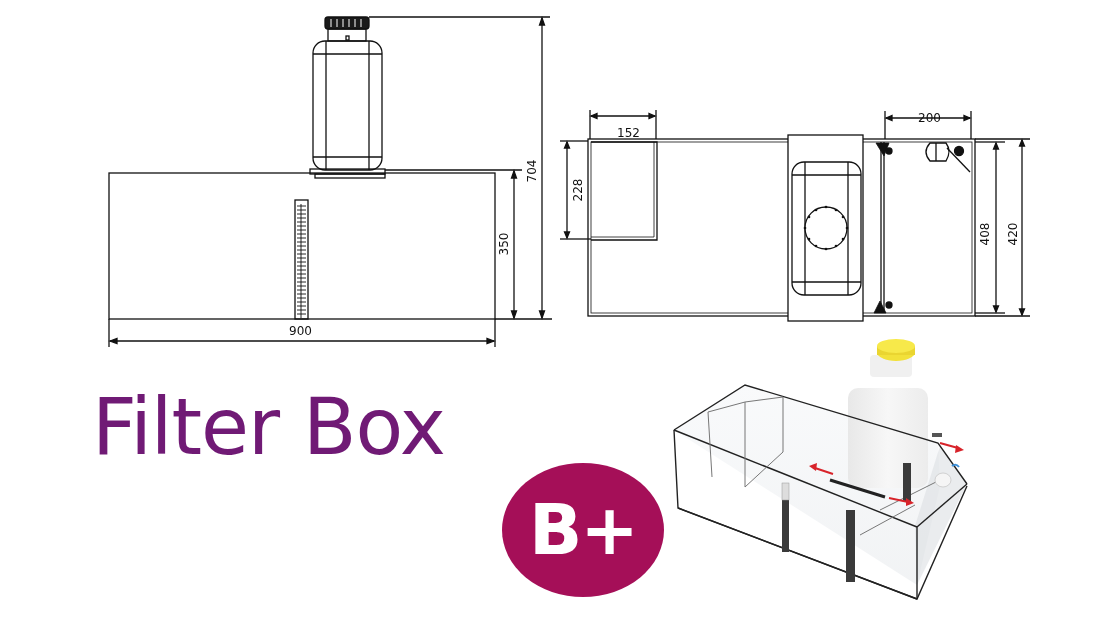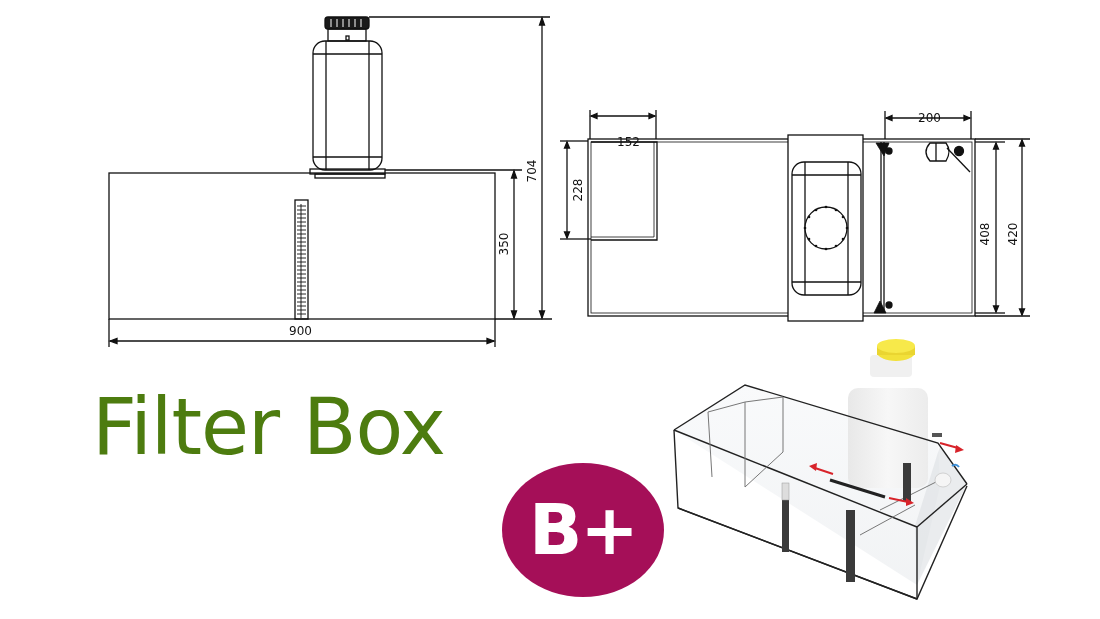--- a/index.html
+++ b/index.html
@@ -1,20 +1,20 @@
 <!DOCTYPE html>
 <html><head>
   <meta charset="utf-8">
   <style>
     html, body { margin: 0; padding: 0; background: #ffffff; }
     body { width: 1100px; height: 619px; position: relative; overflow: hidden; font-family: "DejaVu Sans", sans-serif; }
     .layer { position: absolute; left: 0; top: 0; }
     .dim-label { position: absolute; font-family: "DejaVu Sans", sans-serif; font-size: 12px; color: #111; line-height: 1; white-space: nowrap; }
     .dim-label.vert { transform: rotate(-90deg); transform-origin: center center; }
-    .title { position: absolute; left: 92px; top: 388px; font-family: "DejaVu Sans", sans-serif; font-size: 78px; font-weight: 400; color: #4d7c0f; letter-spacing: -1px; line-height: 1; }
+    .title { position: absolute; left: 92px; top: 388px; font-family: "DejaVu Sans", sans-serif; font-size: 78px; font-weight: 400; color: #701a75; letter-spacing: -1px; line-height: 1; }
     .badge { position: absolute; left: 502px; top: 463px; width: 162px; height: 134px; border-radius: 50%; background: #a50f58; display: flex; align-items: center; justify-content: center; }
     .badge span { font-family: "DejaVu Sans", sans-serif; font-weight: 700; font-size: 70px; color: #ffffff; letter-spacing: -2px; line-height: 1; }
   </style>
 </head>
 <body>
 
 <svg class="layer" width="1100" height="619" viewBox="0 0 1100 619">
   <g stroke="#111" fill="none" stroke-width="1.3">
 
     <rect x="325" y="17" width="44" height="12" rx="3" fill="#1a1a1a"></rect>
@@ -167,21 +167,21 @@
     <polygon points="996,312 993.5,306 998.5,306" fill="#111"></polygon>
 
     <line x1="975" y1="139" x2="1030" y2="139"></line>
     <line x1="975" y1="316" x2="1030" y2="316"></line>
     <line x1="1022" y1="140" x2="1022" y2="315"></line>
     <polygon points="1022,140 1019.5,146 1024.5,146" fill="#111"></polygon>
     <polygon points="1022,315 1019.5,309 1024.5,309" fill="#111"></polygon>
   </g>
 </svg>
 
-<div class="dim-label" style="left:617px; top:136px;">152</div>
+<div class="dim-label" style="left:617px; top:127px;">152</div>
 <div class="dim-label vert" style="left:567px; top:184px;">228</div>
 <div class="dim-label" style="left:918px; top:112px;">200</div>
 <div class="dim-label vert" style="left:974px; top:228px;">408</div>
 <div class="dim-label vert" style="left:1002px; top:228px;">420</div>
 
 <div class="title">Filter Box</div>
 <div class="badge">
   <span>B+</span>
 </div>
 

